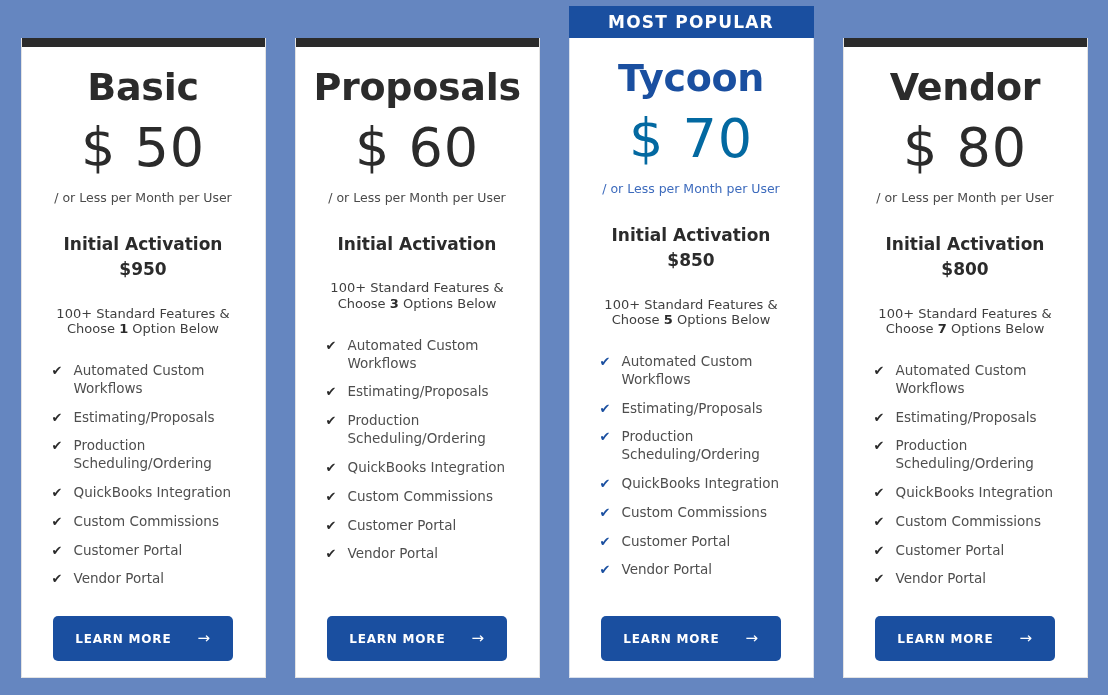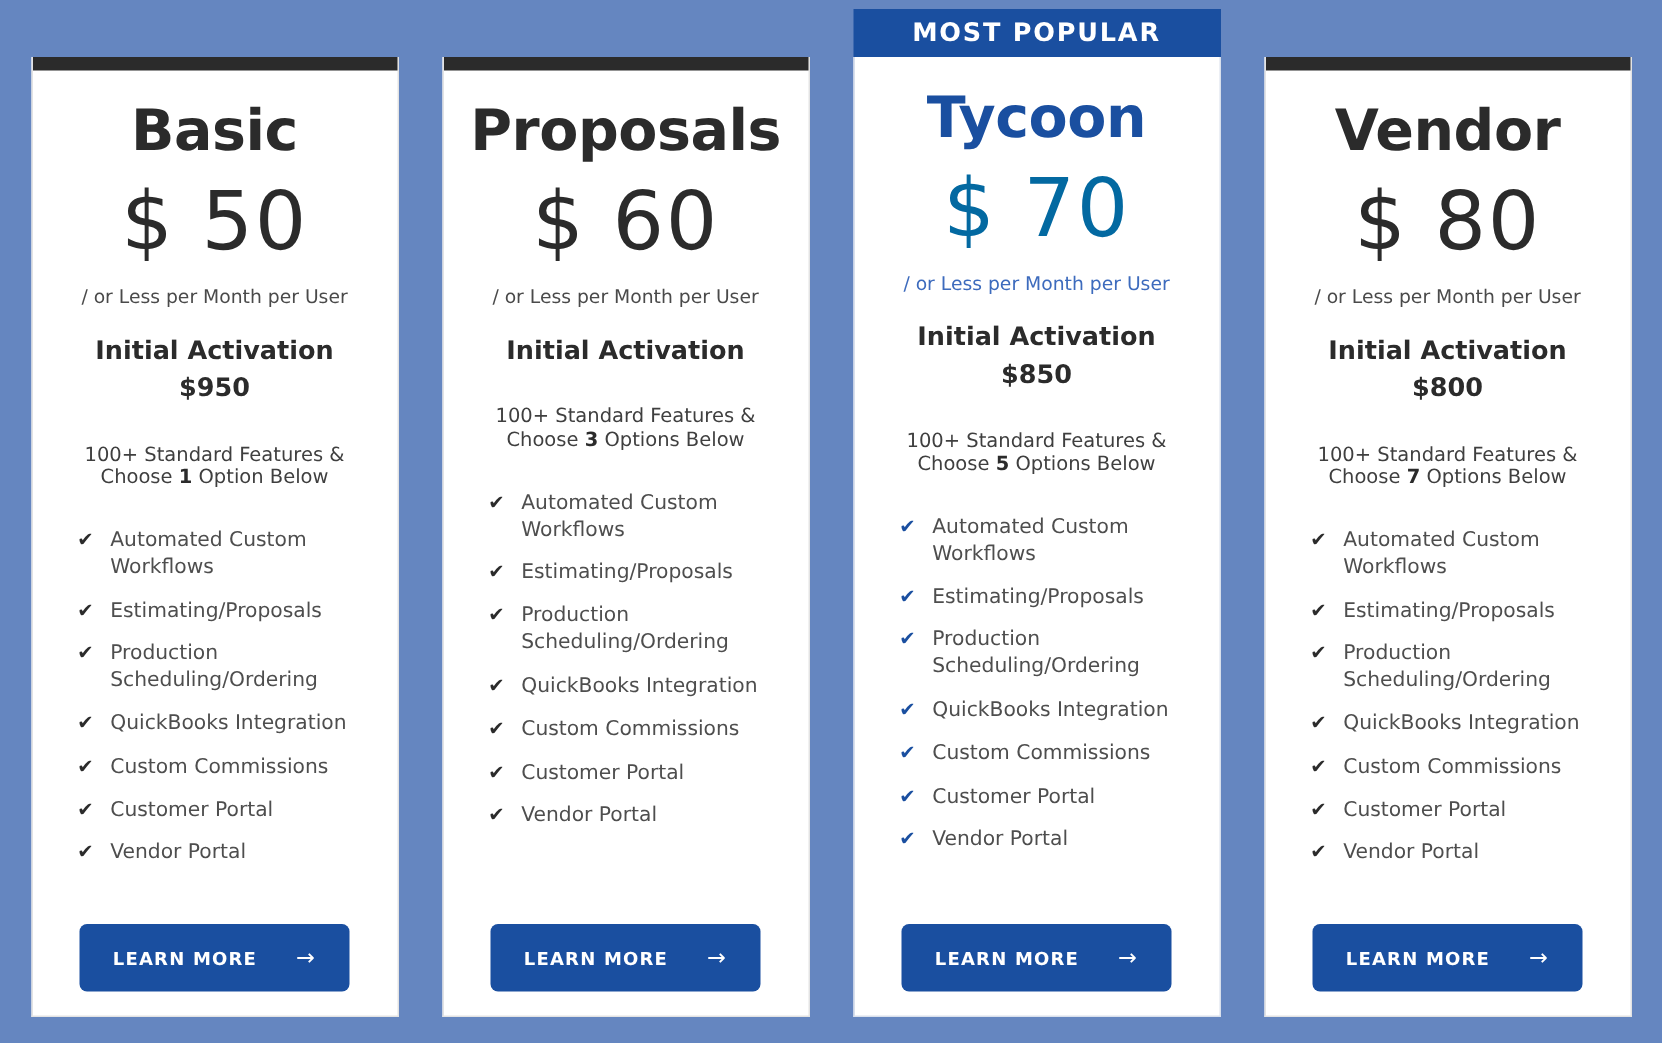--- a/index.html
+++ b/index.html
@@ -103,21 +103,21 @@
     color: #4a4a4a;
     line-height: 1.2;
     margin-top: 9px;
   }
   .featured .plan-period { color: #3d6bbd; }
 
   .activation-label {
     font-size: 17px;
     font-weight: bold;
     color: #2b2b2b;
-    margin-top: 18px;
+    margin-top: 28px;
     line-height: 1.3;
   }
   .activation-amount {
     font-size: 17px;
     font-weight: bold;
     color: #2b2b2b;
     margin-top: 3px;
     line-height: 1.3;
   }
 

